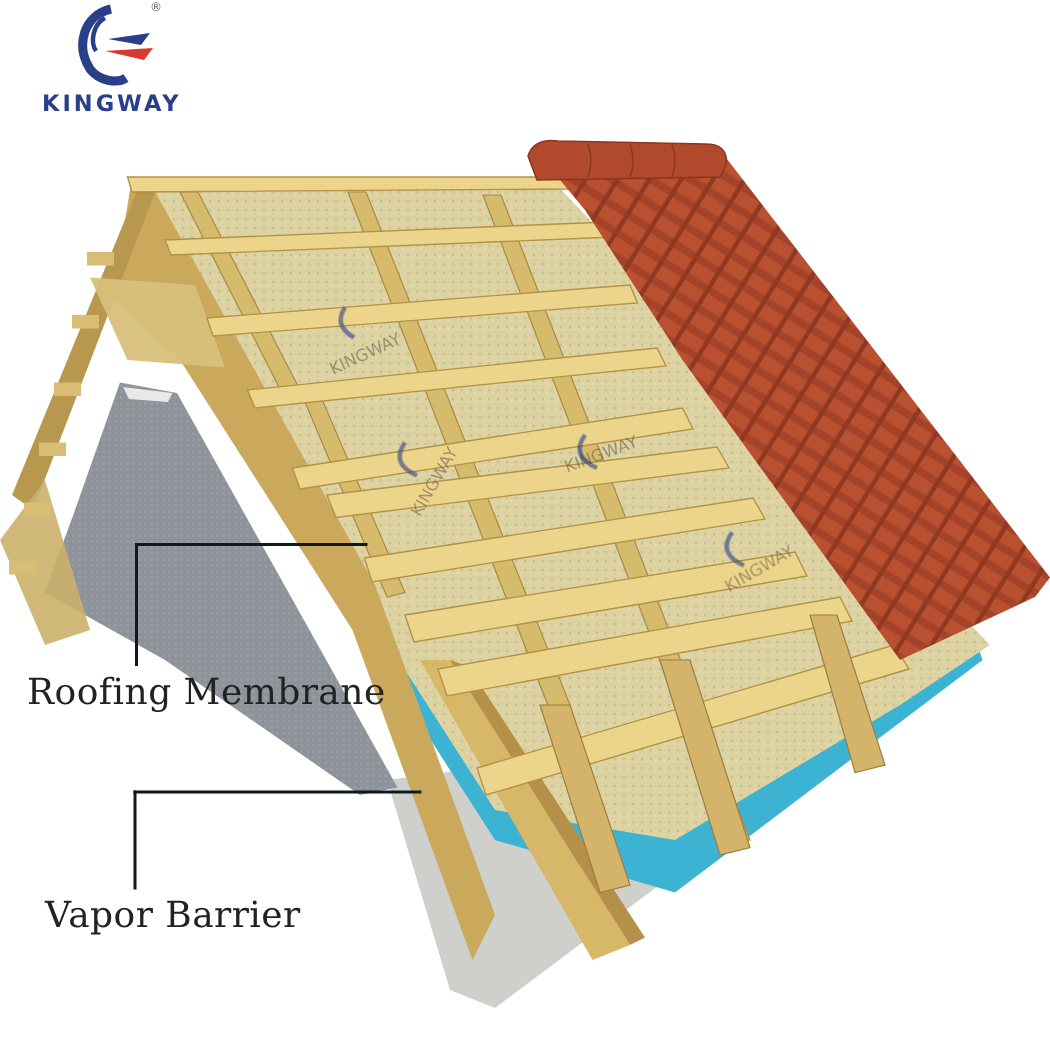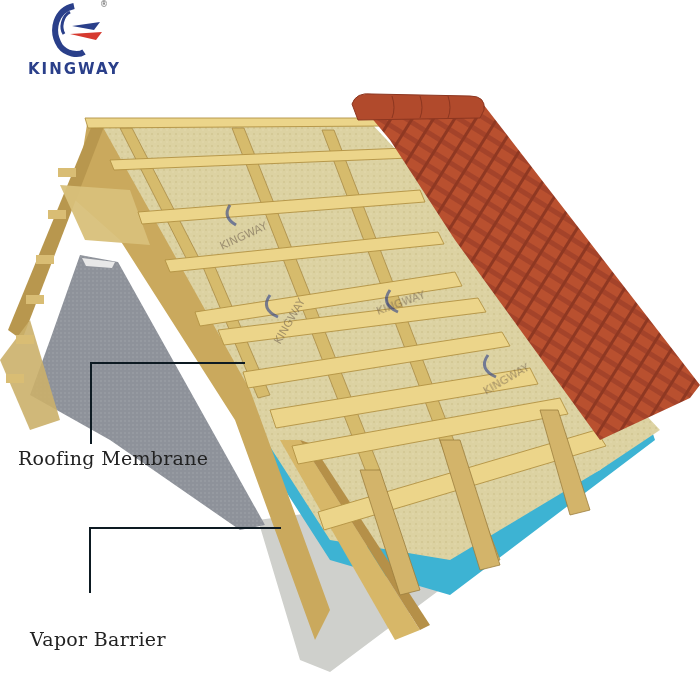--- a/index.html
+++ b/index.html
@@ -2,23 +2,23 @@
 <html><head>
   <meta charset="utf-8">
   <style>
     html, body { margin: 0; padding: 0; background: #ffffff; }
     body { width: 700px; height: 700px; position: relative; overflow: hidden; font-family: "DejaVu Sans", sans-serif; }
     .stage { position: absolute; left: 0; top: 0; width: 700px; height: 700px; }
     .logo { position: absolute; left: 14px; top: 0px; width: 120px; height: 82px; }
     .logo-mark { position: absolute; left: 30px; top: 2px; width: 60px; height: 56px; }
     .logo-text { position: absolute; left: 14px; top: 60px; font-family: "DejaVu Sans", sans-serif; font-weight: bold; font-size: 15px; letter-spacing: 2px; color: #2a3f8a; }
     .logo-reg { position: absolute; left: 86px; top: 0px; font-size: 8px; color: #666; }
-    .label { position: absolute; font-family: "DejaVu Serif", serif; font-size: 19px; color: #222; white-space: nowrap; letter-spacing: 0.3px; }
+    .label { position: absolute; font-family: "DejaVu Serif", serif; font-size: 24px; color: #222; white-space: nowrap; letter-spacing: 0.3px; }
     .label-roofing { left: 18px; top: 447px; }
-    .label-vapor { left: 30px; top: 596px; margin-top: 32px; }
+    .label-vapor { left: 30px; top: 596px; }
     .leader { position: absolute; background: #0d1a22; }
   </style>
 </head>
 <body>
 
 <div class="stage">
 
   <svg width="700" height="700" viewBox="0 0 700 700" style="position:absolute;left:0;top:0;">
     <defs>
       <pattern id="woolTex" width="6" height="6" patternUnits="userSpaceOnUse">

